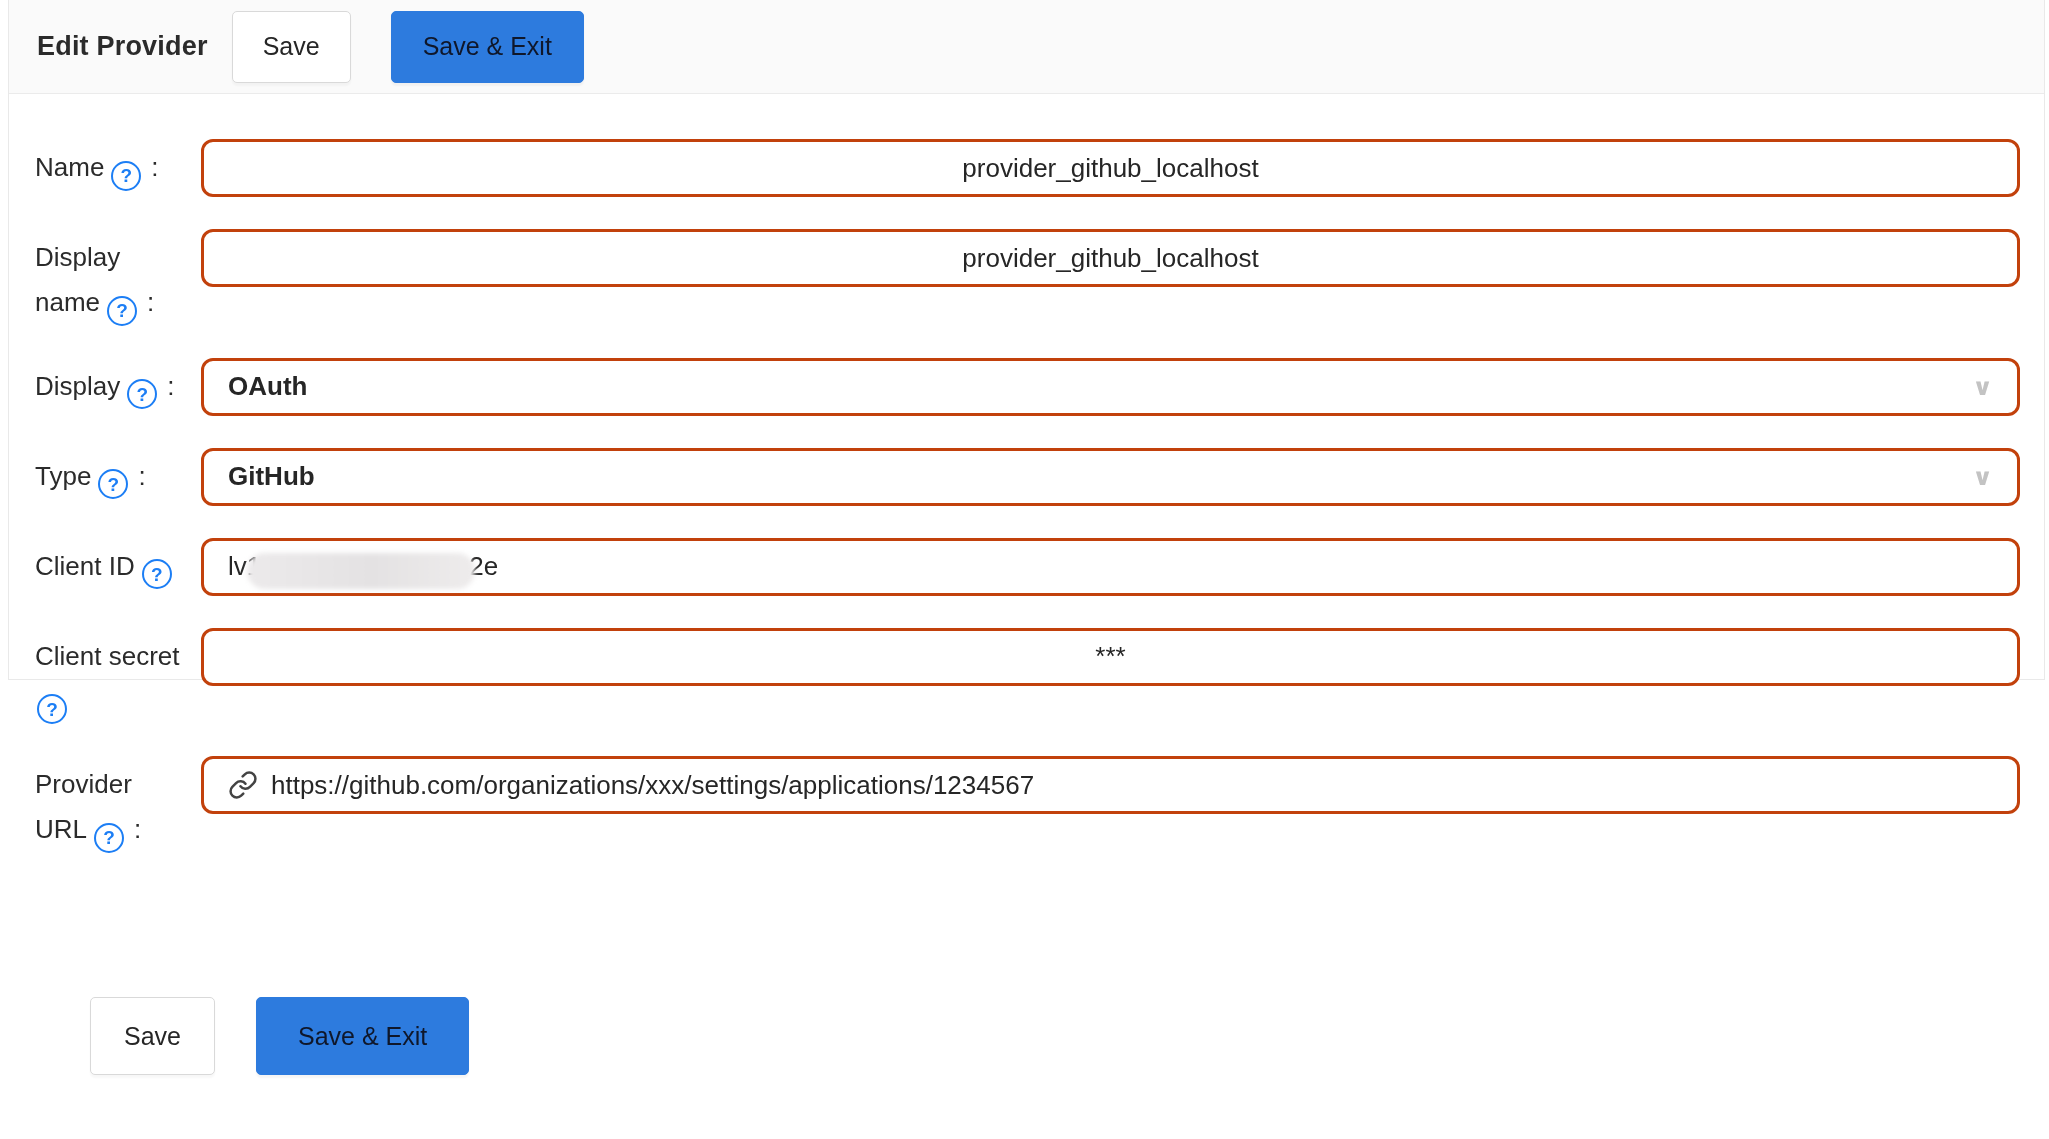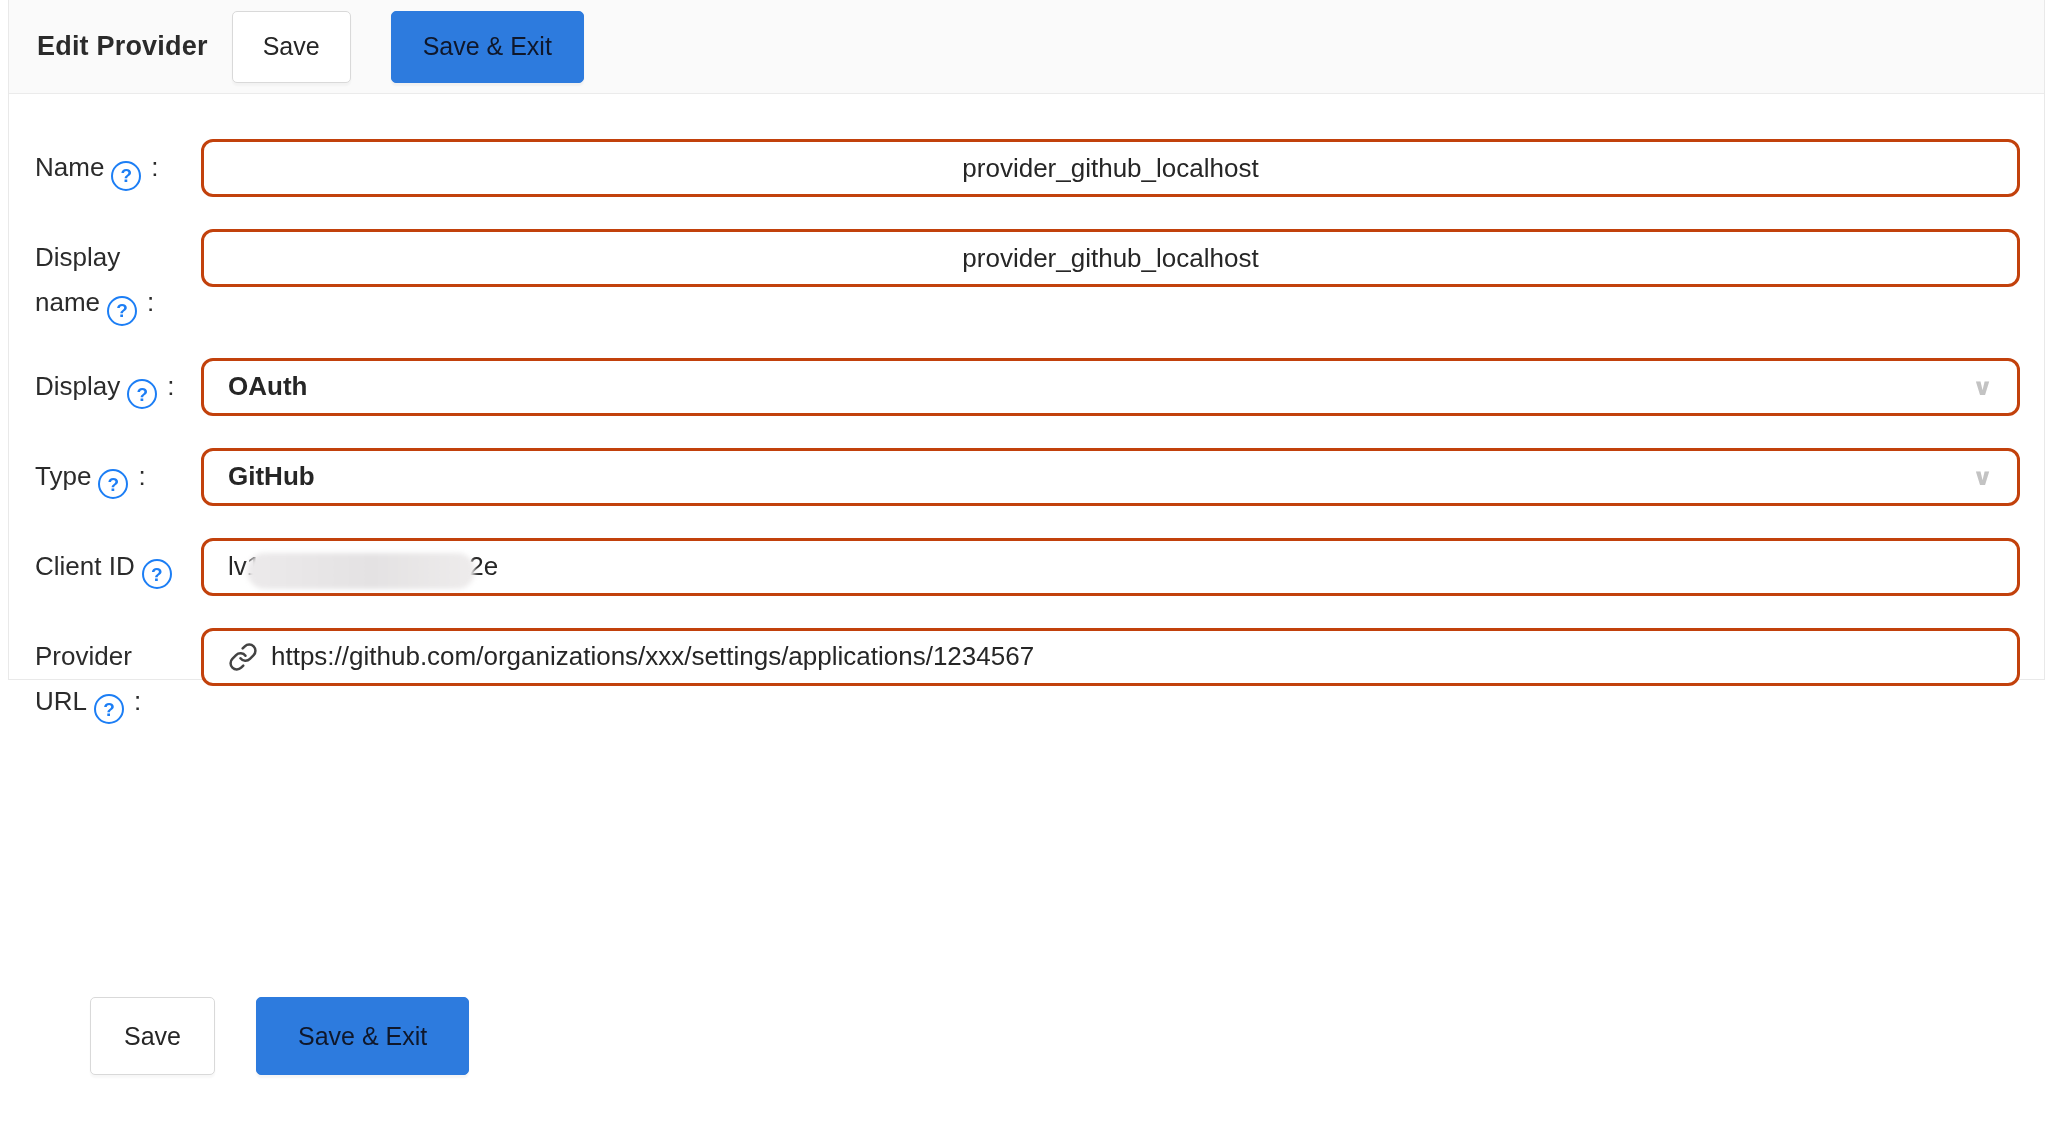--- a/index.html
+++ b/index.html
@@ -149,20 +149,29 @@
       </div>
       <div class="form-control">
         <div class="fake-input">
           <span>lv1</span>
             <span class="redact-pill"></span>
             <span>2e</span>
         </div>
       </div>
     </div>
 
+    <div class="form-row">
+      <div class="form-label">
+        <span>Client secret</span><br>
+        <span class="q-icon" style="margin-left:2px">?</span>
+      </div>
+      <div class="form-control">
+        <input class="text-input" type="text" value="***" style="">
+      </div>
+    </div>
 
     <div class="form-row">
       <div class="form-label">
         <span>Provider</span><br>
         <span>URL</span><span class="q-icon">?</span><span class="colon">:</span>
       </div>
       <div class="form-control">
         <div class="fake-input">
           <svg class="link-icon" width="30" height="30" viewBox="0 0 24 24" fill="none" stroke="currentColor" stroke-width="2" stroke-linecap="round" stroke-linejoin="round">
             <path d="M10 13a5 5 0 0 0 7.54.54l3-3a5 5 0 0 0-7.07-7.07l-1.72 1.71"></path>

